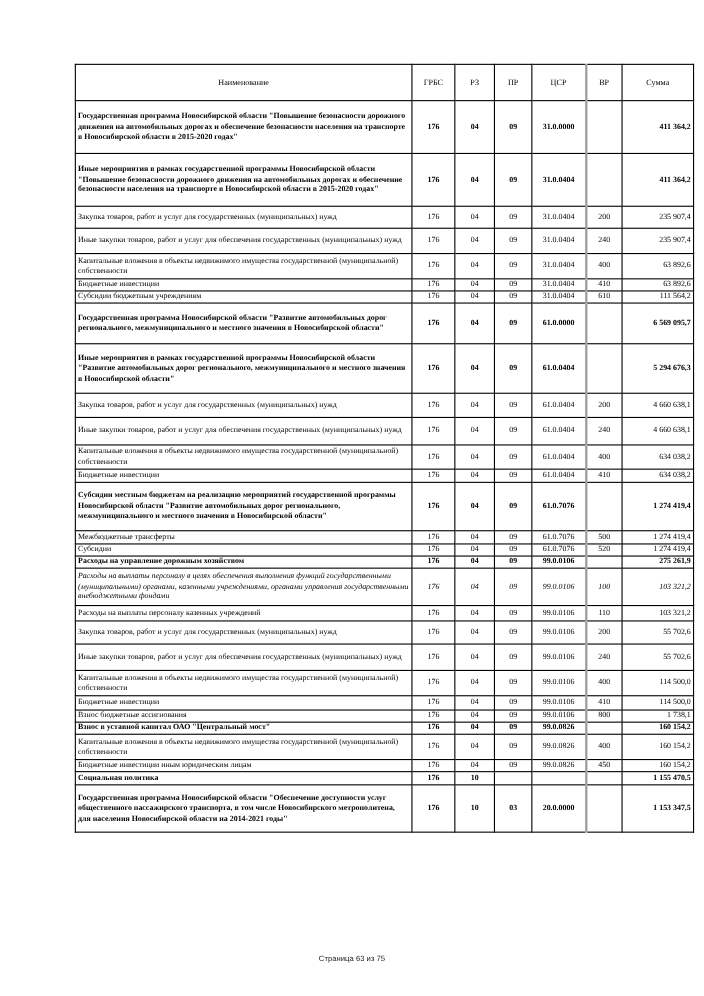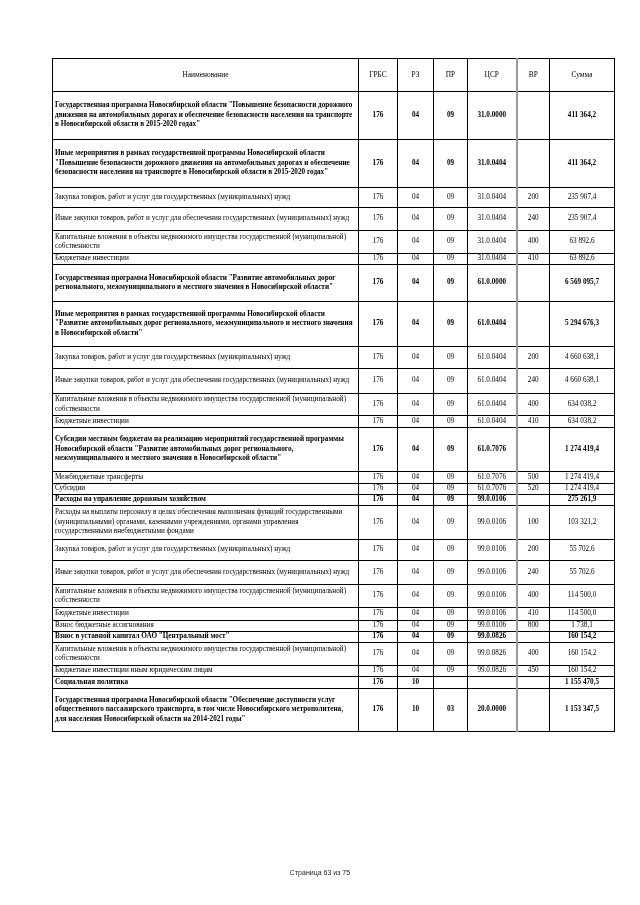--- a/index.html
+++ b/index.html
@@ -1,25 +1,25 @@
 <!DOCTYPE html>
 <html><head>
 <meta charset="utf-8">
 <style>
   html, body { margin: 0; padding: 0; background: #ffffff; }
   body { width: 640px; height: 905px; position: relative; overflow: hidden;
          font-family: "Liberation Serif", "DejaVu Serif", serif; color: #000; }
   .page { position: absolute; left: 0; top: 0; width: 640px; height: 905px; background: #fff; }
-  table.budget { position: absolute; left: 52px; top: 58px; width: 562px;
+  table.budget { position: absolute; left: 68px; top: 58px; width: 562px;
          border-collapse: collapse; table-layout: fixed; font-size: 7.2px; line-height: 1.3; }
   table.budget td, table.budget th { border: 1px solid #000; padding: 0 2px; vertical-align: middle;
          overflow: hidden; }
   table.budget th { font-weight: normal; text-align: center; height: 32px; font-size: 7.4px; }
   td.c { text-align: center; }
-  td.r { text-align: center; white-space: nowrap; }
+  td.r { text-align: right; white-space: nowrap; }
   td.l { text-align: left; }
   tr.bold td { font-weight: bold; }
   .vr-col { border-left: 2px solid #999 !important; }
   .footer { position: absolute; top: 869px; left: 0; width: 640px; text-align: center;
          font-family: "Liberation Sans", "DejaVu Sans", sans-serif; font-size: 7px; color: #222; }
 </style>
 </head>
 <body>
 
 <div class="page">
@@ -92,20 +92,29 @@
         </tr>
         <tr style="height: 11px;">
           <td class="l">Бюджетные инвестиции</td>
           <td class="c">176</td>
           <td class="c">04</td>
           <td class="c">09</td>
           <td class="c">31.0.0404</td>
           <td class="c vr-col">410</td>
           <td class="r">63 892,6</td>
         </tr>
+        <tr style="height: 11px;">
+          <td class="l">Субсидии бюджетным учреждениям</td>
+          <td class="c">176</td>
+          <td class="c">04</td>
+          <td class="c">09</td>
+          <td class="c">31.0.0404</td>
+          <td class="c vr-col">610</td>
+          <td class="r">111 564,2</td>
+        </tr>
         <tr class="bold" style="height: 37px;">
           <td class="l">Государственная программа Новосибирской области "Развитие автомобильных дорог регионального, межмуниципального и местного значения в Новосибирской области"</td>
           <td class="c">176</td>
           <td class="c">04</td>
           <td class="c">09</td>
           <td class="c">61.0.0000</td>
           <td class="c vr-col"></td>
           <td class="r">6 569 095,7</td>
         </tr>
         <tr class="bold" style="height: 45px;">
@@ -182,27 +191,36 @@
         </tr>
         <tr class="bold" style="height: 11px;">
           <td class="l">Расходы на управление дорожным хозяйством</td>
           <td class="c">176</td>
           <td class="c">04</td>
           <td class="c">09</td>
           <td class="c">99.0.0106</td>
           <td class="c vr-col"></td>
           <td class="r">275 261,9</td>
         </tr>
-        <tr style="height: 34px;">
+        <tr style="height: 34px; font-style: italic;">
           <td class="l">Расходы на выплаты персоналу в целях обеспечения выполнения функций государственными (муниципальными) органами, казенными учреждениями, органами управления государственными внебюджетными фондами</td>
           <td class="c">176</td>
           <td class="c">04</td>
           <td class="c">09</td>
           <td class="c">99.0.0106</td>
           <td class="c vr-col">100</td>
+          <td class="r">103 321,2</td>
+        </tr>
+        <tr style="height: 14px;">
+          <td class="l">Расходы на выплаты персоналу казенных учреждений</td>
+          <td class="c">176</td>
+          <td class="c">04</td>
+          <td class="c">09</td>
+          <td class="c">99.0.0106</td>
+          <td class="c vr-col">110</td>
           <td class="r">103 321,2</td>
         </tr>
         <tr style="height: 21px;">
           <td class="l">Закупка товаров, работ и услуг для государственных (муниципальных) нужд</td>
           <td class="c">176</td>
           <td class="c">04</td>
           <td class="c">09</td>
           <td class="c">99.0.0106</td>
           <td class="c vr-col">200</td>
           <td class="r">55 702,6</td>

